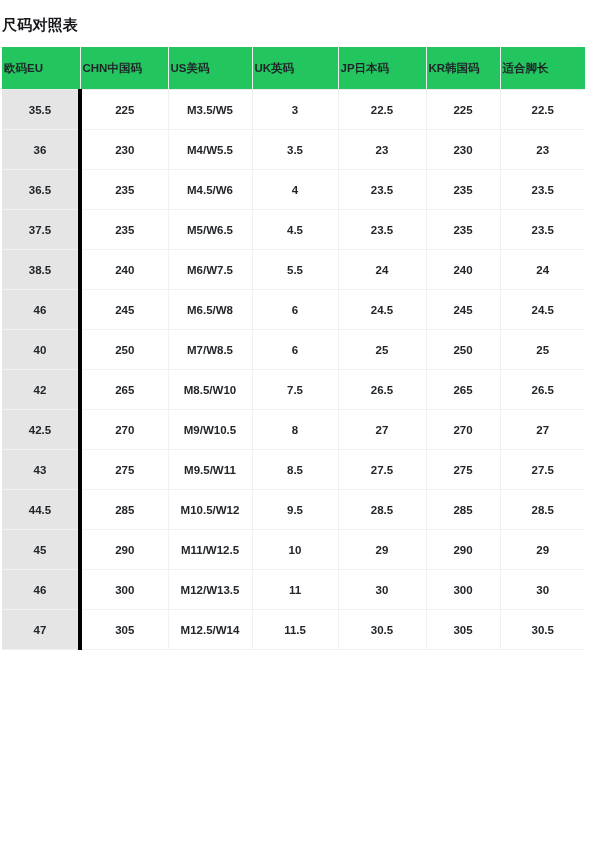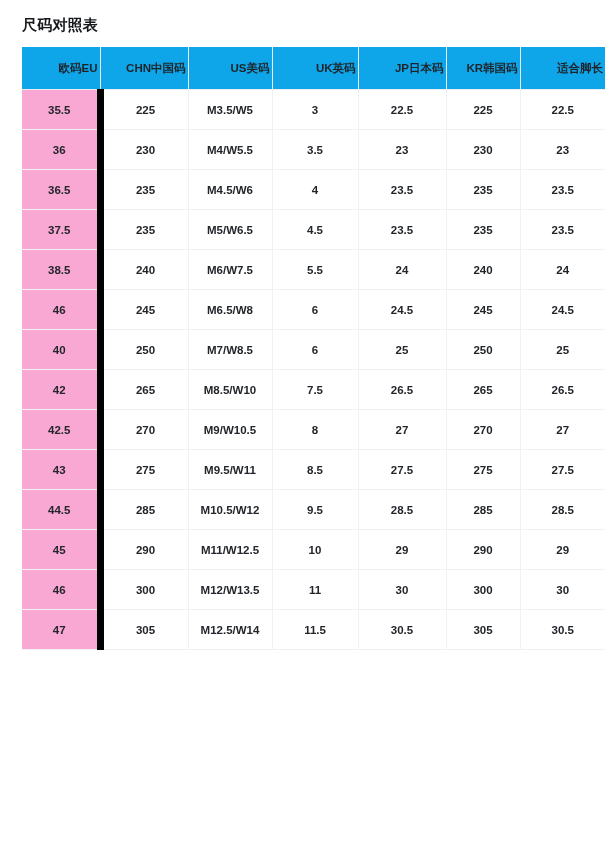--- a/index.html
+++ b/index.html
@@ -13,21 +13,21 @@
     overflow: hidden;
     font-family: "Liberation Sans", "DejaVu Sans", sans-serif;
     color: #1f2328;
     -webkit-font-smoothing: antialiased;
   }
   .page {
     position: relative;
     width: 611px;
     height: 632px;
     box-sizing: border-box;
-    padding: 0 22px;
+    padding: 0 2px;
   }
   .page-title {
     font-size: 15px;
     font-weight: 700;
     color: #15171a;
     letter-spacing: 0.2px;
     margin: 0;
     padding: 16px 0 13px 0;
     line-height: 1.2;
   }
@@ -43,26 +43,26 @@
   }
   table.size-table col.c-eu   { width: 78px; }
   table.size-table col.c-chn  { width: 88px; }
   table.size-table col.c-us   { width: 84px; }
   table.size-table col.c-uk   { width: 86px; }
   table.size-table col.c-jp   { width: 88px; }
   table.size-table col.c-kr   { width: 74px; }
   table.size-table col.c-len  { width: 85px; }
 
   table.size-table thead th {
-    background: #0ea5e9;
+    background: #22c55e;
     font-size: 11.5px;
     font-weight: 700;
     color: #1f2328;
     height: 42px;
-    text-align: right;
+    text-align: left;
     vertical-align: middle;
     border-right: 1px solid #ebedf0;
     border-bottom: 1px solid #ebedf0;
     padding: 0 2px;
     white-space: nowrap;
   }
   table.size-table thead th:last-child { border-right: none; }
 
   table.size-table tbody td {
     height: 39px;
@@ -72,22 +72,22 @@
     font-weight: 700;
     color: #22262b;
     background: #ffffff;
     border-right: 1px solid #f0f1f3;
     border-bottom: 1px solid #f0f1f3;
     padding: 0 2px;
     white-space: nowrap;
   }
   table.size-table tbody td:last-child { border-right: none; }
   table.size-table tbody td.col-first {
-    background: #f9a8d4;
-    border-right: 7px solid #000000;
+    background: #e5e5e5;
+    border-right: 4px solid #000000;
   }
 </style>
 </head>
 <body>
 
 <div class="page">
 
   <h1 class="page-title">尺码对照表</h1>
 
   <div class="size-table-wrap">

